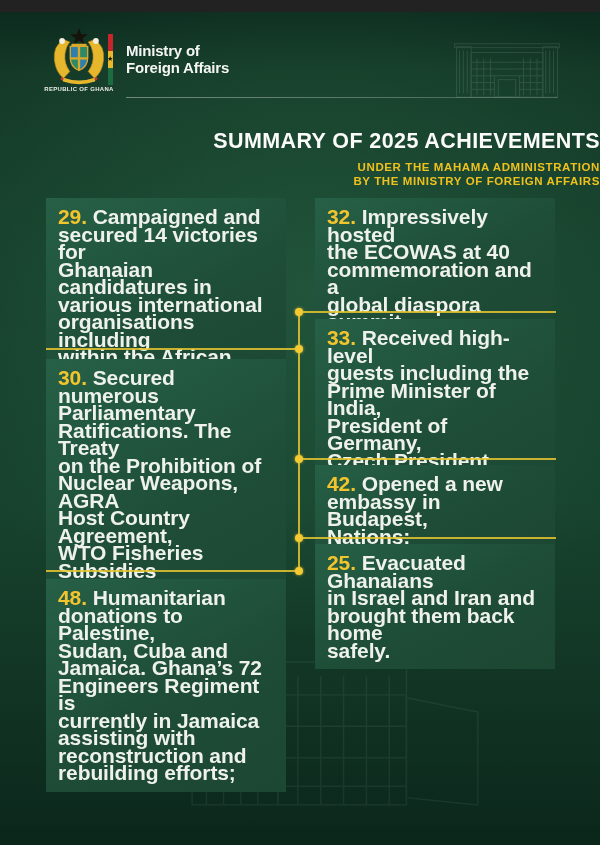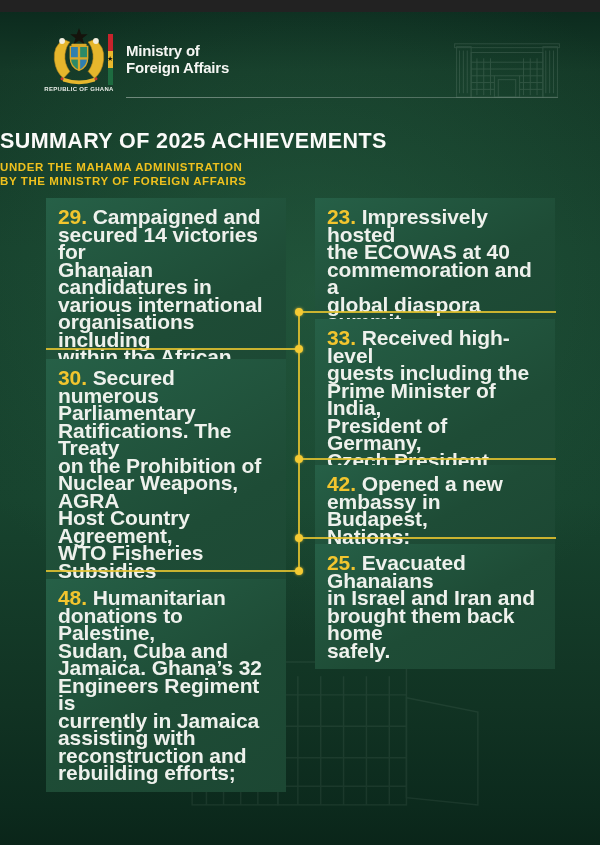--- a/index.html
+++ b/index.html
@@ -21,21 +21,21 @@
   .flag-red{height:17px;background:#c8242c;}
   .flag-gold{height:17px;background:#e9b82c;position:relative;}
   .flag-gold .star{position:absolute;left:-1px;top:4px;font-size:7px;color:#12100a;line-height:7px;}
   .flag-green{height:17px;background:#1d6b40;}
   .ministry-name{position:absolute;left:126px;top:31px;color:#f5f6f3;
     font-size:15px;font-weight:bold;line-height:16.5px;letter-spacing:-.2px;}
   .header-rule{position:absolute;left:126px;top:85px;width:432px;height:1px;
     background:linear-gradient(90deg,rgba(255,255,255,.38),rgba(255,255,255,.18));}
   .hq-watermark{position:absolute;left:452px;top:25px;width:110px;height:64px;opacity:.13;}
   
-  .title-block{position:absolute;left:0;right:0;top:117px;text-align:left;z-index:3;}
+  .title-block{position:absolute;left:0;right:0;top:117px;text-align:right;z-index:3;}
   .main-title{font-size:21.5px;font-weight:800;color:#fbfbf9;letter-spacing:.4px;}
   .subtitle{font-size:11.5px;font-weight:800;color:#efc11e;letter-spacing:.6px;line-height:14px;margin-top:6px;}
   
   .bottom-watermark{position:absolute;left:170px;top:600px;width:330px;height:200px;opacity:.07;z-index:1;}
   
   .card{position:absolute;width:240px;padding:10px 12px;box-sizing:border-box;z-index:2;
     background:linear-gradient(150deg,#266047 0%,#1e4c36 55%,#1c4733 100%);
     color:#eef1ec;font-size:21px;font-weight:bold;line-height:17.5px;letter-spacing:-.1px;}
   .card .num{color:#f2c52e;}
   .card .txt{white-space:pre-line;}
@@ -163,28 +163,28 @@
 Host Country Agreement,
 WTO Fisheries Subsidies
 Agreement and
 Ghana-Qatar Labour
 Mobility Ratification are
 worth highlighting;</span></div>
 
   <div class="card card-31"><span class="num">48.</span> <span class="txt">Humanitarian
 donations to Palestine,
 Sudan, Cuba and
-Jamaica. Ghana’s 32
+Jamaica. Ghana’s 72
 Engineers Regiment is
 currently in Jamaica
 assisting with
 reconstruction and
 rebuilding efforts;</span></div>
 
-  <div class="card card-32"><span class="num">23.</span> <span class="txt">Impressively hosted
+  <div class="card card-32"><span class="num">32.</span> <span class="txt">Impressively hosted
 the ECOWAS at 40
 commemoration and a
 global diaspora summit
 on reparations;</span></div>
 
   <div class="card card-33"><span class="num">33.</span> <span class="txt">Received high-level
 guests including the
 Prime Minister of India,
 President of Germany,
 Czech President, King of

